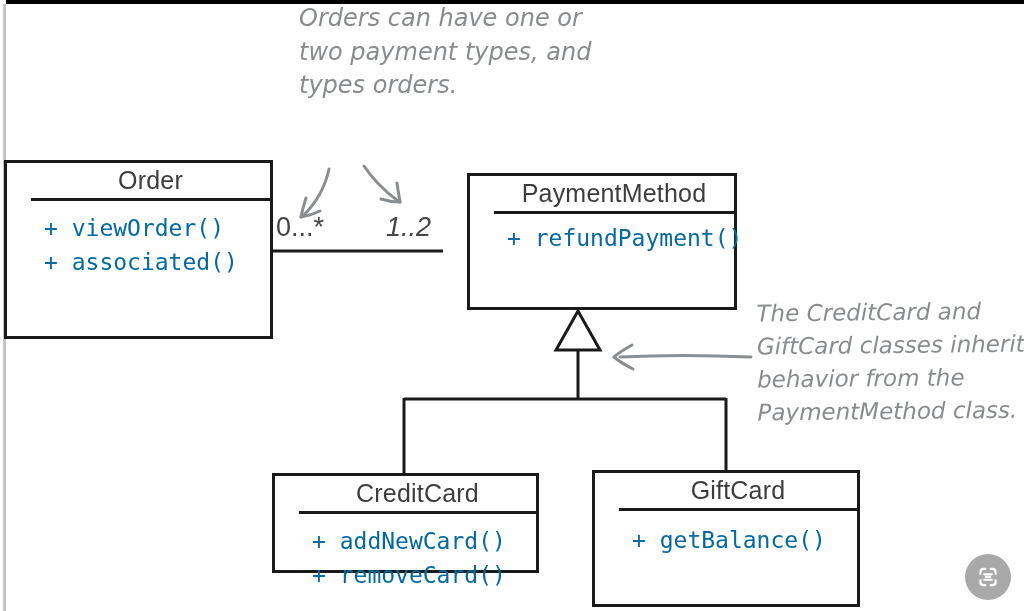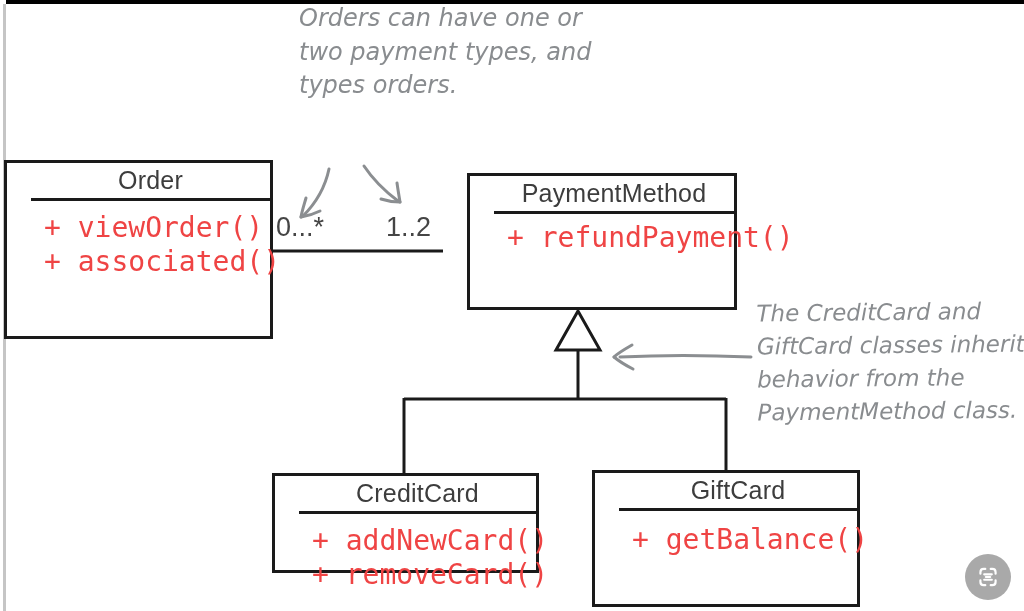--- a/index.html
+++ b/index.html
@@ -18,34 +18,34 @@
     padding-left:24px;
   }
   .uml-title {
     box-sizing:border-box; height:38px; border-bottom:3px solid #1a1a1a;
     display:flex; align-items:center; justify-content:center;
     font-size:25px; color:#3d3d3d; letter-spacing:0.2px;
   }
   .uml-methods {
     padding:10px 0 0 13px;
     font-family:"DejaVu Sans Mono", monospace;
-    font-size:28px; color:#ef4444; line-height:34px; white-space:nowrap;
+    font-size:23px; color:#0369a1; line-height:34px; white-space:nowrap;
   }
   #class-order        { left:4px;   top:160px; width:269px; height:179px; }
   #class-payment      { left:443px; top:173px; width:270px; height:137px;margin-left:24px; }
   #class-credit       { left:272px; top:473px; width:267px; height:100px; }
   #class-gift         { left:592px; top:470px; width:268px; height:137px; }
   #class-payment .uml-methods { padding-top:7px; }
   #class-gift .uml-methods    { padding-top:12px; }
 
   .multiplicity {
     position:absolute; font-size:27px; color:#454545; white-space:nowrap;
   }
   #mult-order-end   { left:276px; top:212px; }
-  #mult-payment-end { left:386px; top:212px; }
+  #mult-payment-end { left:386px; top:212px;font-style:italic; }
 
   .hand-note {
     position:absolute; color:#898c8f; font-style:italic;
     font-family:"DejaVu Sans", sans-serif; white-space:nowrap;
   }
   #top-note   { left:299px; top:2px;   font-size:24px; line-height:33.5px; }
   #right-note { left:757px; top:296px; font-size:23px; line-height:33px; transform:rotate(-0.6deg); }
 
   .extract-btn {
     position:absolute; left:965px; top:554px; width:46px; height:46px;

